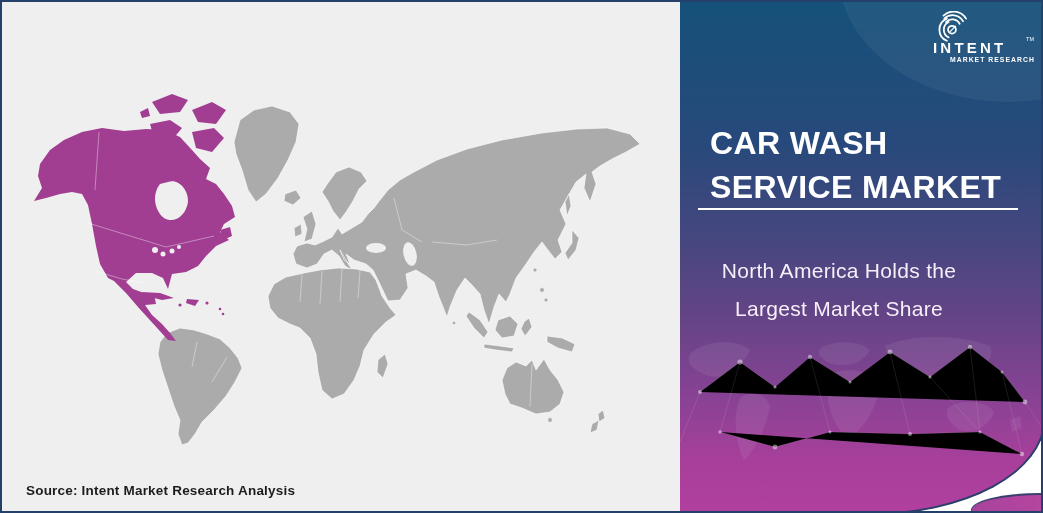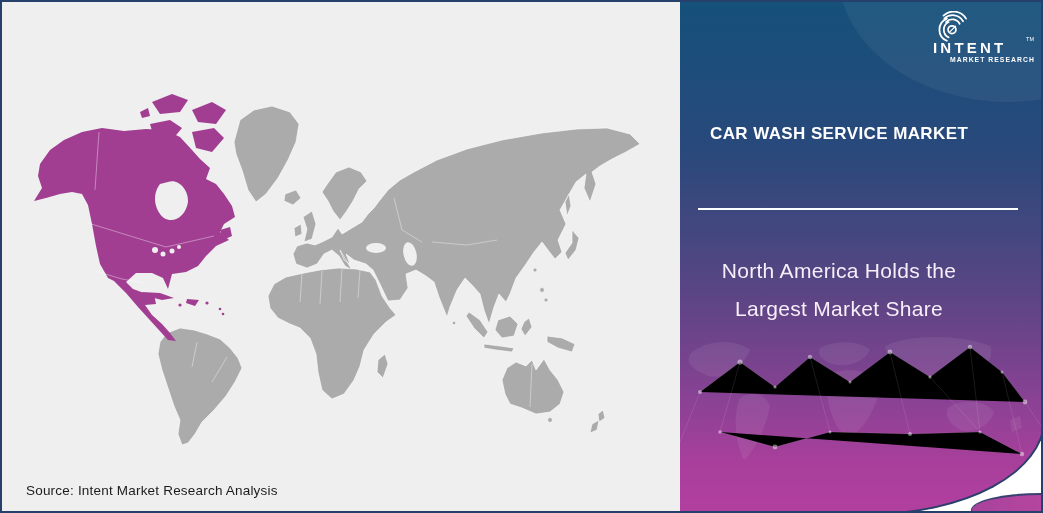--- a/index.html
+++ b/index.html
@@ -4,21 +4,21 @@
 <style>
   html,body{margin:0;padding:0;background:#ffffff;}
   *{box-sizing:border-box;}
   #stage{
     position:relative;width:1043px;height:513px;background:#ffffff;
     border:2px solid #24406b;overflow:hidden;
     font-family:"Liberation Sans", sans-serif;
   }
   
   #map-panel{
-    position:absolute;left:0;top:0;width:678px;height:509px;background:#f0efef;
+    position:absolute;left:0;top:0;width:678px;height:509px;background:#f0efef;font-weight:bold;
   }
   #world-map{position:absolute;left:0;top:0;}
   #source-note{
     position:absolute;left:24px;top:481px;font-size:13.5px;color:#1c1c1c;
     letter-spacing:.2px;
   }
   
   #info-panel{
     position:absolute;left:678px;top:0;width:365px;height:513px;
     background:linear-gradient(180deg,#15517a 0%,#28497b 28%,#45477f 46%,
@@ -46,21 +46,21 @@
     letter-spacing:3.2px;white-space:nowrap;
   }
   #brand-logo .logo-tm{position:absolute;right:-9px;top:25px;font-size:5.5px;letter-spacing:0;}
   #brand-logo .logo-tagline{
     position:absolute;left:17px;top:45px;font-size:6.8px;font-weight:bold;
     letter-spacing:1.05px;white-space:nowrap;
   }
   
   #panel-title{
     position:absolute;left:30px;top:120px;width:310px;color:#ffffff;
-    font-size:17px;font-weight:bold;line-height:1.36;letter-spacing:.4px;
+    font-size:32px;font-weight:bold;line-height:1.36;letter-spacing:.4px;
   }
   #panel-divider{
     position:absolute;left:18px;top:206px;width:320px;height:2px;background:#ffffff;
   }
   #panel-subtitle{
     position:absolute;left:28px;top:250px;width:262px;color:#f6eef8;
     font-size:21px;font-weight:500;line-height:1.82;letter-spacing:.3px;text-align:center;
   }
 </style>
 </head>

